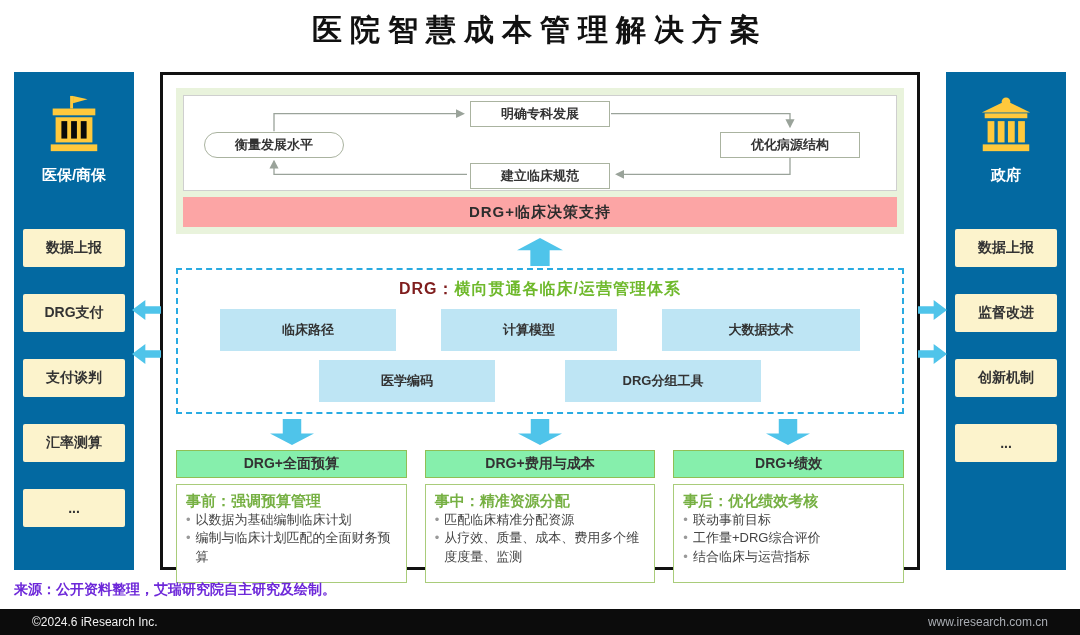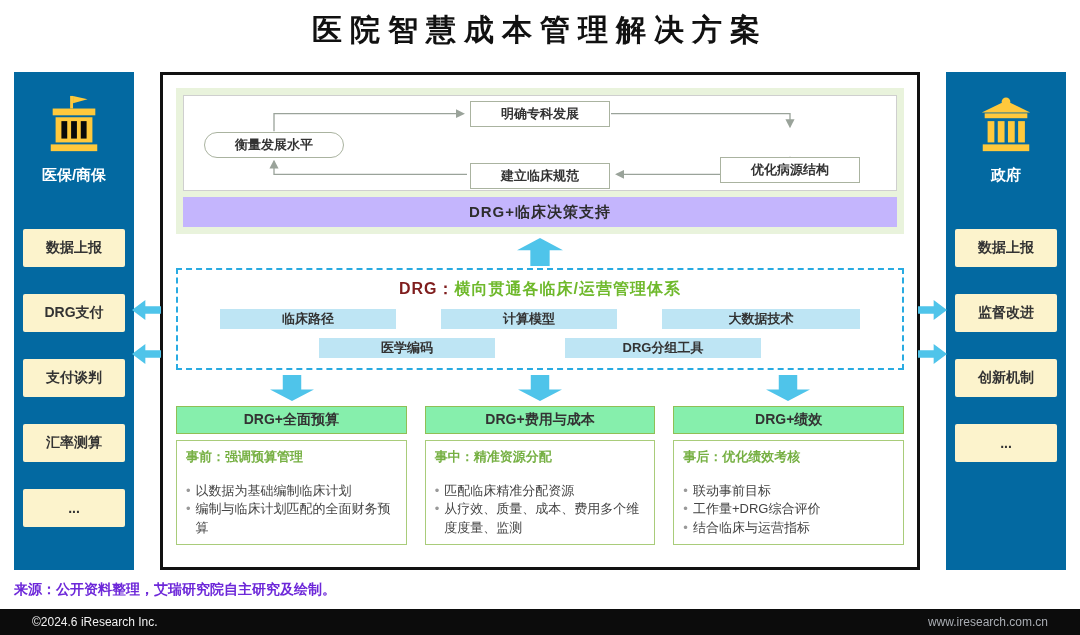--- a/index.html
+++ b/index.html
@@ -22,50 +22,50 @@
   
   .center-box { position:absolute; top:72px; left:160px; width:760px; height:498px;
     border:3px solid #111; background:#fff; padding:13px; }
 
   .green-panel { background:#E9F3DC; padding:7px; }
   .cycle-area { position:relative; background:#ffffff; border:1px solid #cfcfcf; height:96px; }
   .cycle-box { position:absolute; width:140px; height:26px; background:#fff; border:1px solid #aab3a0;
     font-size:13px; font-weight:600; color:#333; display:flex; align-items:center; justify-content:center; }
   .cycle-top    { left:50%; margin-left:-70px; top:5px; }
   .cycle-left   { left:20px; top:36px;border-radius:13px; }
-  .cycle-right  { right:36px; top:36px;margin-top:25px; }
+  .cycle-right  { right:36px; top:36px; }
   .cycle-bottom { left:50%; margin-left:-70px; top:67px; }
   .cycle-svg { position:absolute; left:0; top:0; width:100%; height:100%; }
 
-  .decision-bar { margin-top:6px; height:30px; background:#c4b5fd; color:#2d2d2d; font-weight:bold;
+  .decision-bar { margin-top:6px; height:30px; background:#fca5a5; color:#2d2d2d; font-weight:bold;
     font-size:15px; display:flex; align-items:center; justify-content:center; letter-spacing:1px; }
 
   .block-arrow { background:#4FC4EA; }
   .arrow-up   { width:46px; height:28px; margin:4px auto 2px auto;
     clip-path:polygon(50% 0, 100% 44%, 71% 44%, 71% 100%, 29% 100%, 29% 44%, 0 44%); }
   .arrow-down { width:44px; height:26px;
     clip-path:polygon(29% 0, 71% 0, 71% 56%, 100% 56%, 50% 100%, 0 56%, 29% 56%); }
   .arrow-row { display:flex; justify-content:center; gap:204px; margin:5px 0 5px 0; }
 
   .drg-box { border:2px dashed #29ABE2; background:#fff; padding:9px 12px 10px 12px; margin-top:1px; }
   .drg-title { text-align:center; font-size:16px; font-weight:bold; letter-spacing:1px; }
   .drg-title .blue { color:#7f1d1d; }
   .drg-title .green { color:#6FB92C; }
   .tech-row1 { display:flex; justify-content:space-between; padding:0 30px; margin-top:9px; }
   .tech-row2 { display:flex; justify-content:center; gap:70px; margin-top:9px; }
-  .tech-box { height:20px; background:#BEE5F4; color:#333; font-weight:bold; font-size:13px;
+  .tech-box { height:42px; background:#BEE5F4; color:#333; font-weight:bold; font-size:13px;
     display:flex; align-items:center; justify-content:center; }
   .w176 { width:176px; } .w198 { width:198px; } .w196 { width:196px; }
 
   .cards-row { display:flex; gap:18px; }
   .card { flex:1; display:flex; flex-direction:column; }
   .card-header { height:28px; border:1px solid #8FBF55; background:#86efac; color:#333;
     font-weight:bold; font-size:14px; display:flex; align-items:center; justify-content:center; }
   .card-body { margin-top:6px; border:1px solid #A9CC7A; background:#fff; padding:7px 9px; min-height:99px; }
-  .card-subtitle { color:#76B043; font-weight:bold; font-size:13px; margin-bottom:16px; }
+  .card-subtitle { color:#76B043; font-weight:bold; font-size:15px; margin-bottom:0; }
   .bullet { display:flex; font-size:13px; color:#444; line-height:1.42; }
   .bullet .dot { color:#999; margin-right:5px; }
 
   
   .side-arrow { position:absolute; width:29px; height:20px; background:#4FC4EA; }
   .arrow-left  { clip-path:polygon(0 50%, 46% 0, 46% 31%, 100% 31%, 100% 69%, 46% 69%, 46% 100%); }
   .arrow-right { clip-path:polygon(100% 50%, 54% 0, 54% 31%, 0 31%, 0 69%, 54% 69%, 54% 100%); }
 
   .source-note { position:absolute; left:14px; top:581px; font-size:14px; font-weight:600; color:#6d28d9; }
 

